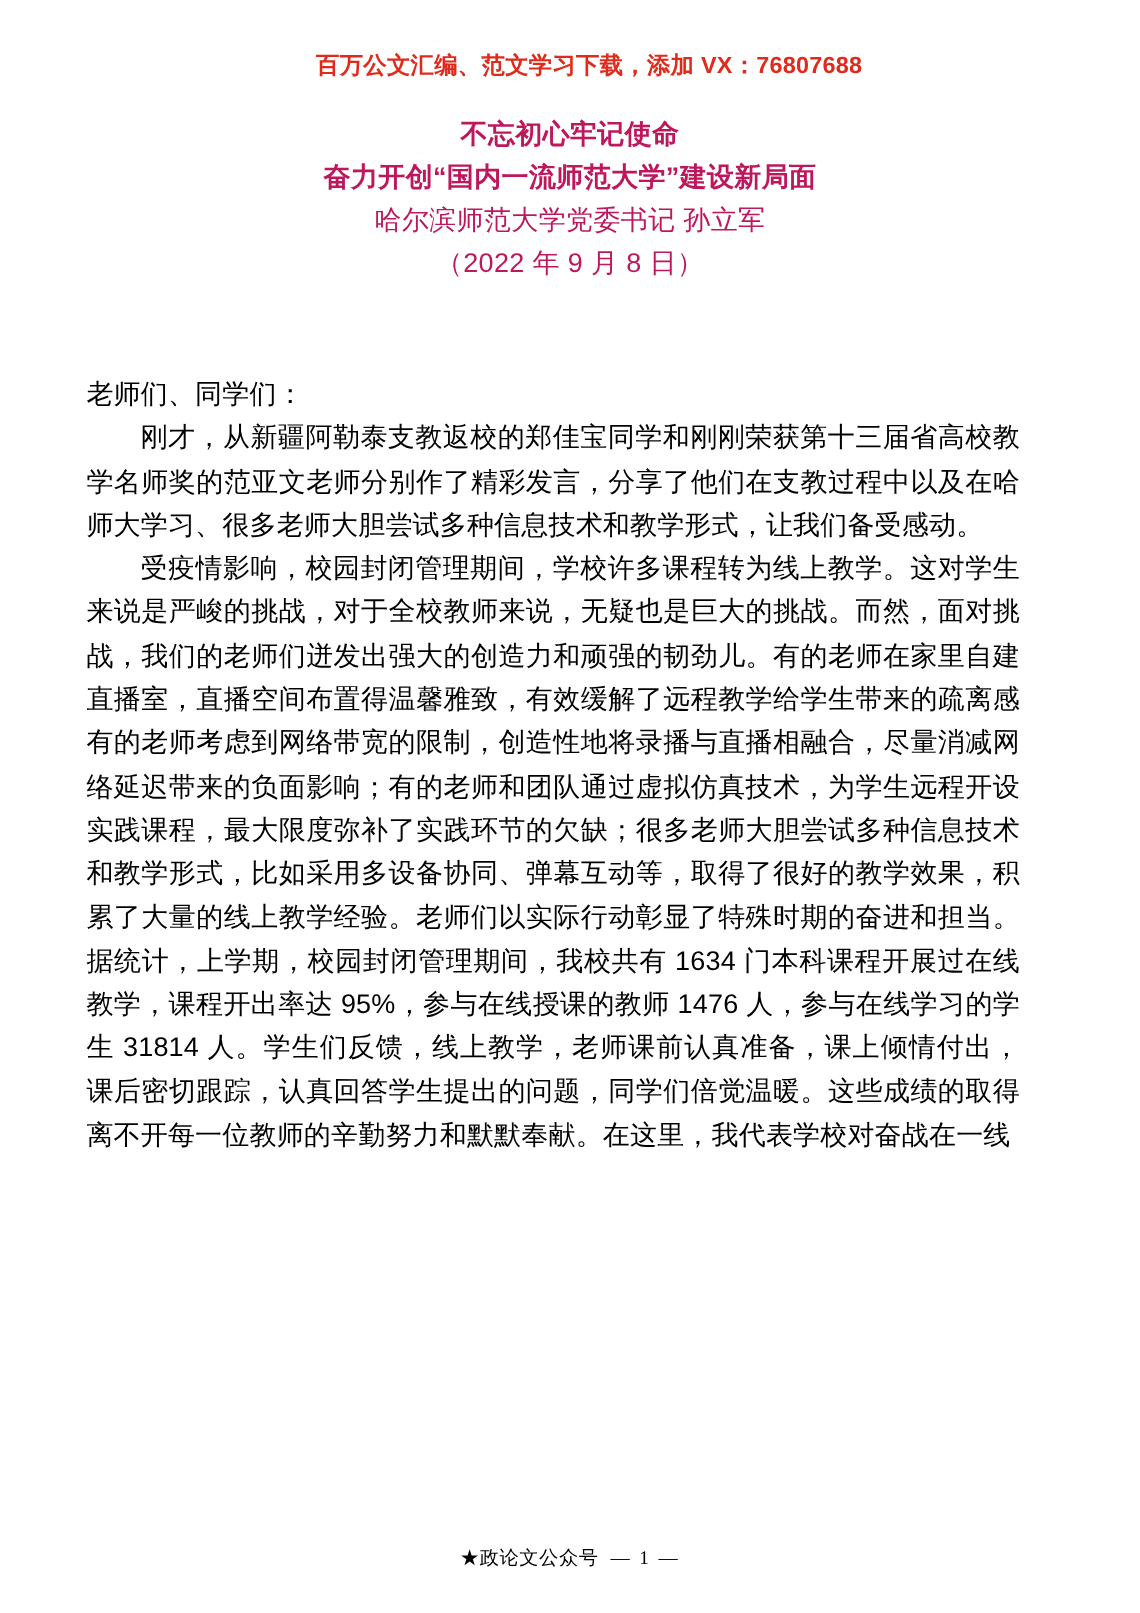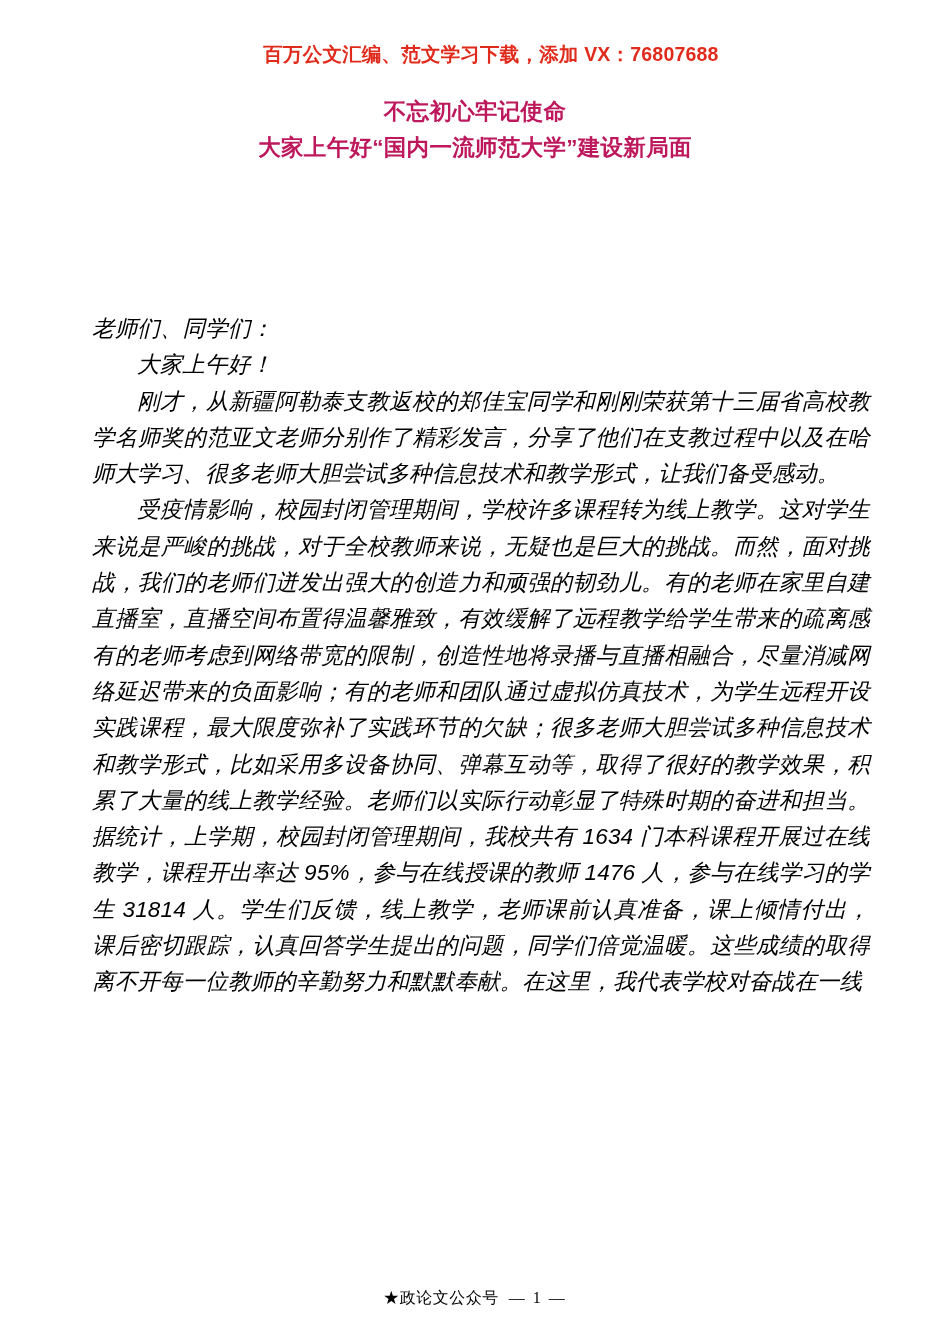--- a/index.html
+++ b/index.html
@@ -50,23 +50,22 @@
     letter-spacing: 0.3px;
   }
   .title-line.bold {
     font-weight: bold;
   }
 
   
   .body-block {
     position: absolute;
     top: 311px;
-    left: 92px;
+    left: 72px;
     width: 778px;
-    font-style: italic;
   }
   .para {
     font-size: 22.5px;
     line-height: 36.3px;
     text-align: justify;
     text-justify: inter-character;
     color: #000;
     margin: 0;
     letter-spacing: 0.15px;
   }
@@ -91,26 +90,27 @@
 </style>
 </head>
 <body>
 
 <div id="page">
 
   <div class="promo">百万公文汇编、范文学习下载，添加 VX：76807688</div>
 
   <div class="title-block">
     <div class="title-line bold">不忘初心牢记使命</div>
-    <div class="title-line bold">大家上午好“国内一流师范大学”建设新局面</div>
+    <div class="title-line bold">奋力开创“国内一流师范大学”建设新局面</div>
+    <div class="title-line">哈尔滨师范大学党委书记 孙立军</div>
+    <div class="title-line">（2022 年 9 月 8 日）</div>
   </div>
 
   <div class="body-block">
     <p class="para">老师们、同学们：</p>
-    <p class="para indent">大家上午好！</p>
     <p class="para indent">刚才，从新疆阿勒泰支教返校的郑佳宝同学和刚刚荣获第十三届省高校教学名师奖的范亚文老师分别作了精彩发言，分享了他们在支教过程中以及在哈师大学习、很多老师大胆尝试多种信息技术和教学形式，让我们备受感动。</p>
     <p class="para indent">受疫情影响，校园封闭管理期间，学校许多课程转为线上教学。这对学生来说是严峻的挑战，对于全校教师来说，无疑也是巨大的挑战。而然，面对挑战，我们的老师们迸发出强大的创造力和顽强的韧劲儿。有的老师在家里自建直播室，直播空间布置得温馨雅致，有效缓解了远程教学给学生带来的疏离感有的老师考虑到网络带宽的限制，创造性地将录播与直播相融合，尽量消减网络延迟带来的负面影响；有的老师和团队通过虚拟仿真技术，为学生远程开设实践课程，最大限度弥补了实践环节的欠缺；很多老师大胆尝试多种信息技术和教学形式，比如采用多设备协同、弹幕互动等，取得了很好的教学效果，积累了大量的线上教学经验。老师们以实际行动彰显了特殊时期的奋进和担当。据统计，上学期，校园封闭管理期间，我校共有 1634 门本科课程开展过在线教学，课程开出率达 95%，参与在线授课的教师 1476 人，参与在线学习的学生 31814 人。学生们反馈，线上教学，老师课前认真准备，课上倾情付出，课后密切跟踪，认真回答学生提出的问题，同学们倍觉温暖。这些成绩的取得离不开每一位教师的辛勤努力和默默奉献。在这里，我代表学校对奋战在一线</p>
   </div>
 
   <div class="footer">
     <span class="brand">★政论文公众号</span><span class="pageno">— 1 —</span>
   </div>
 
 </div>
 

